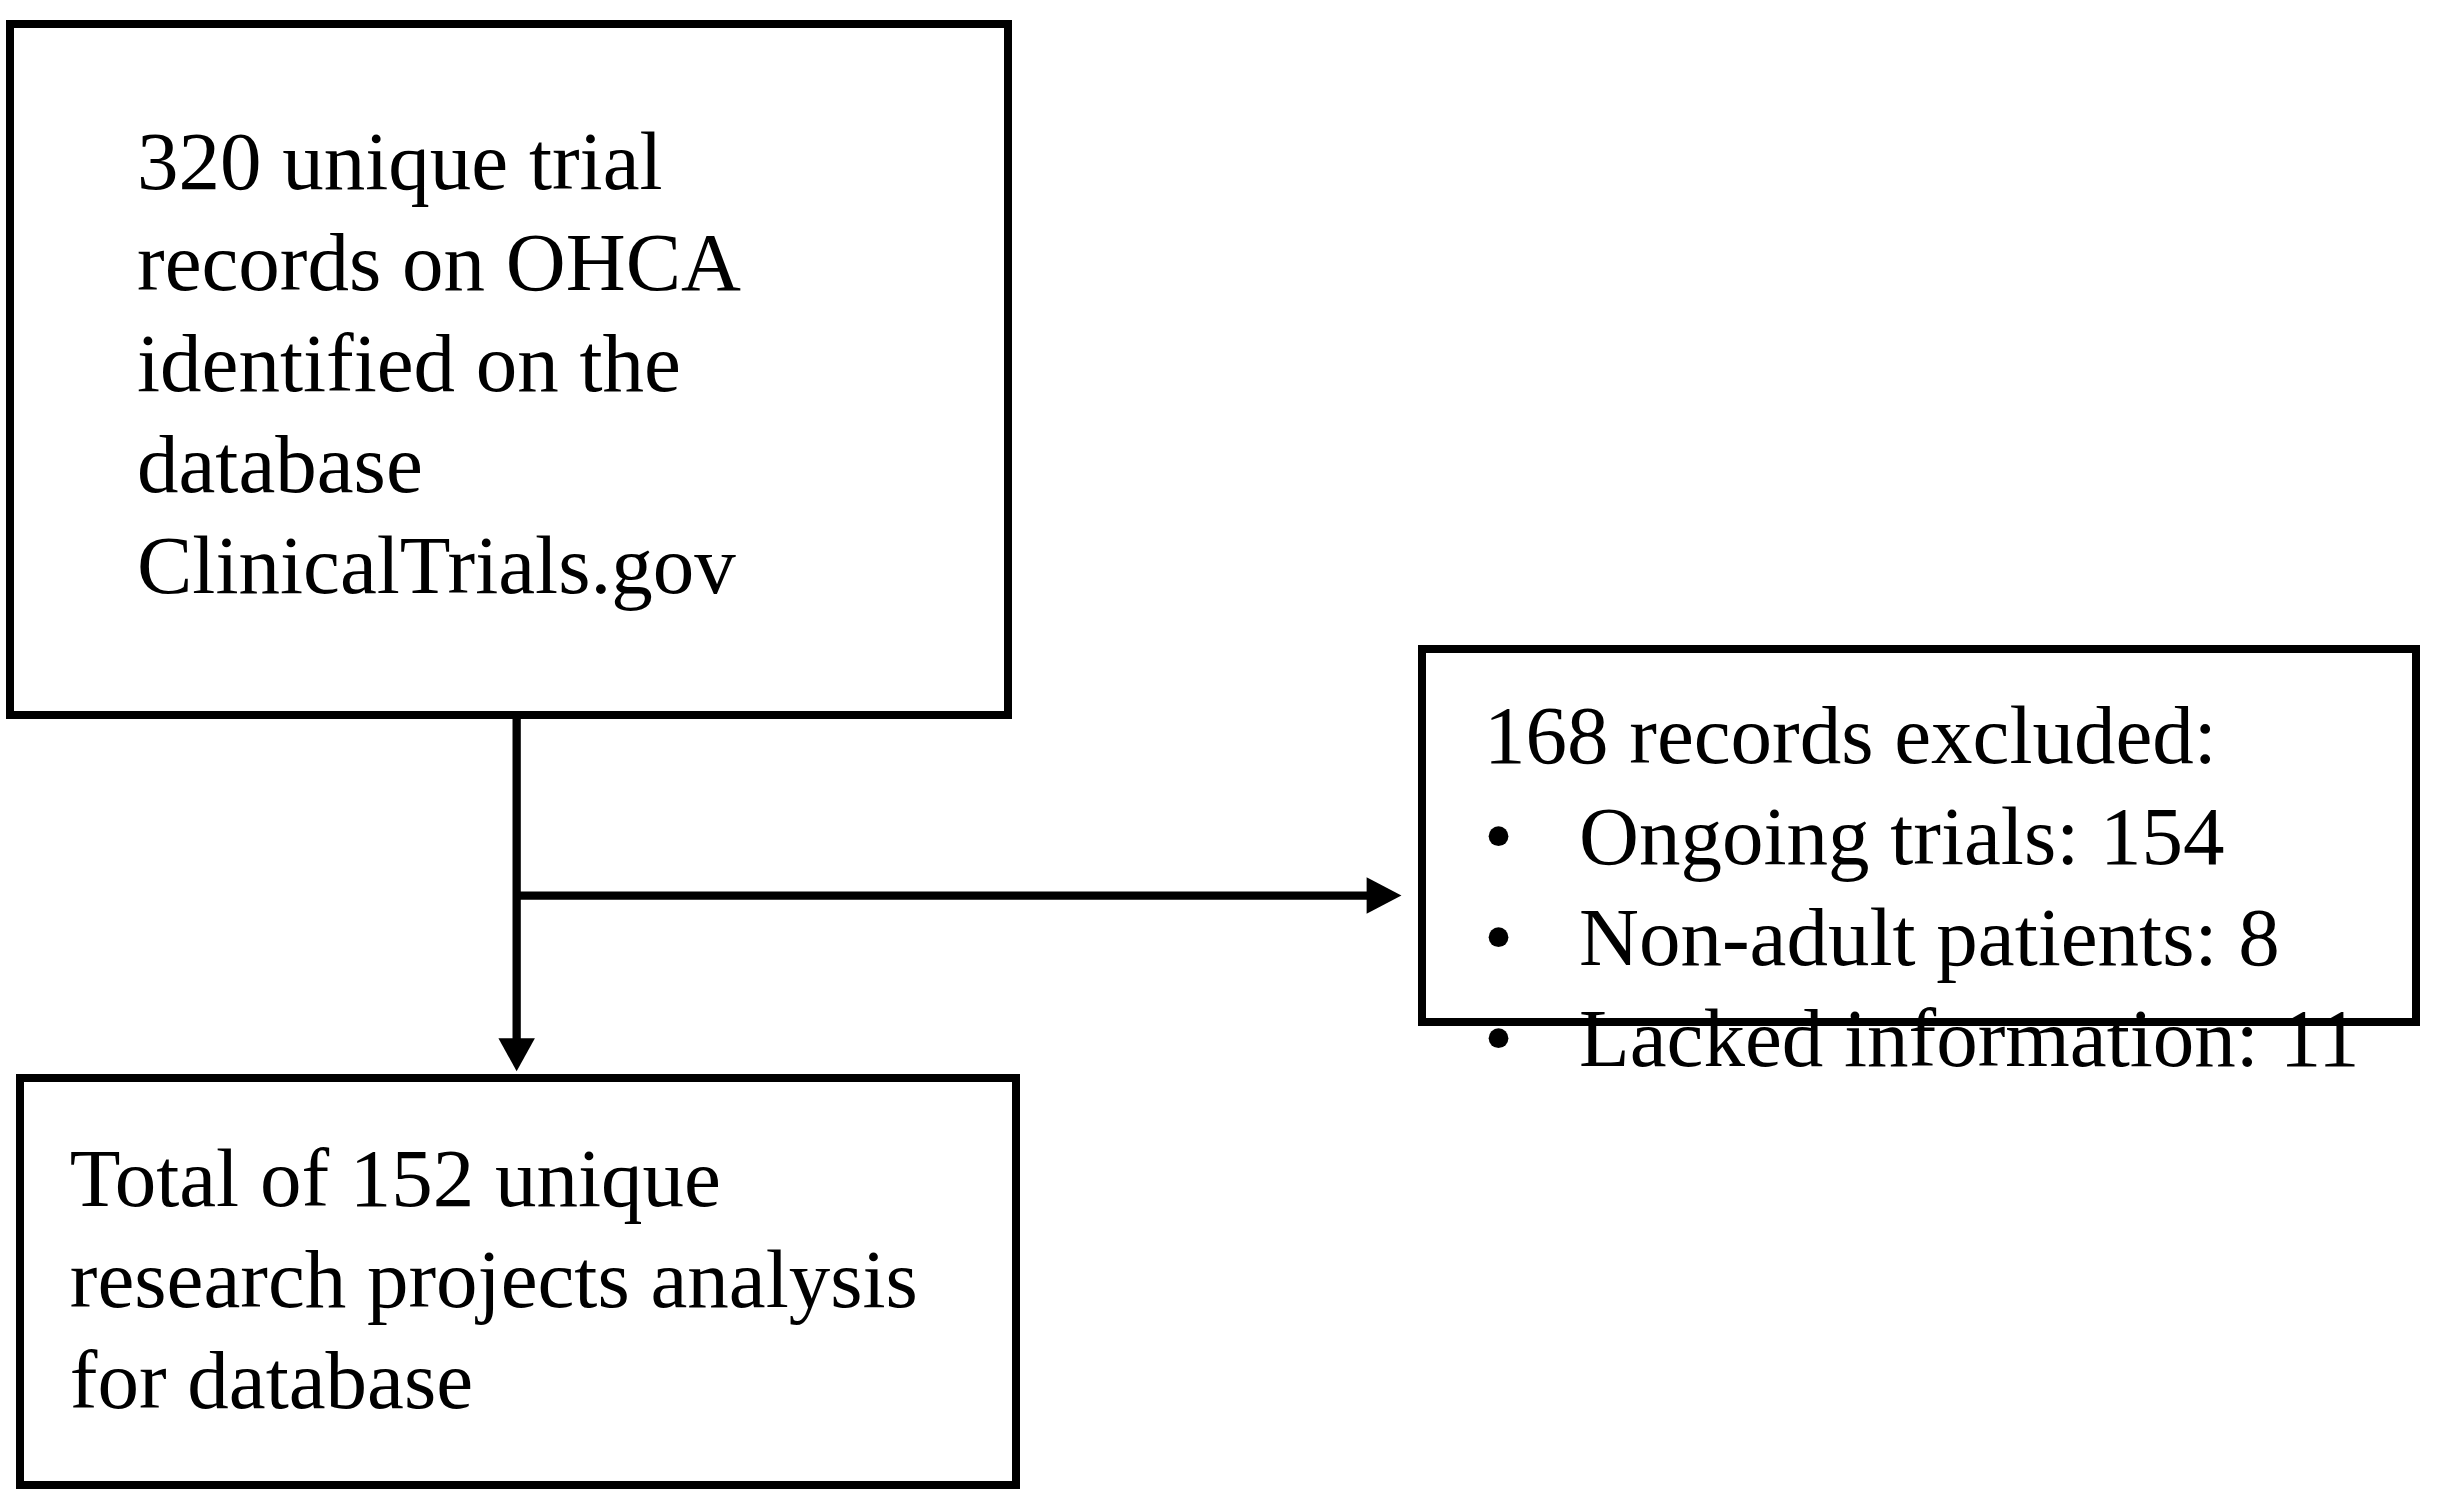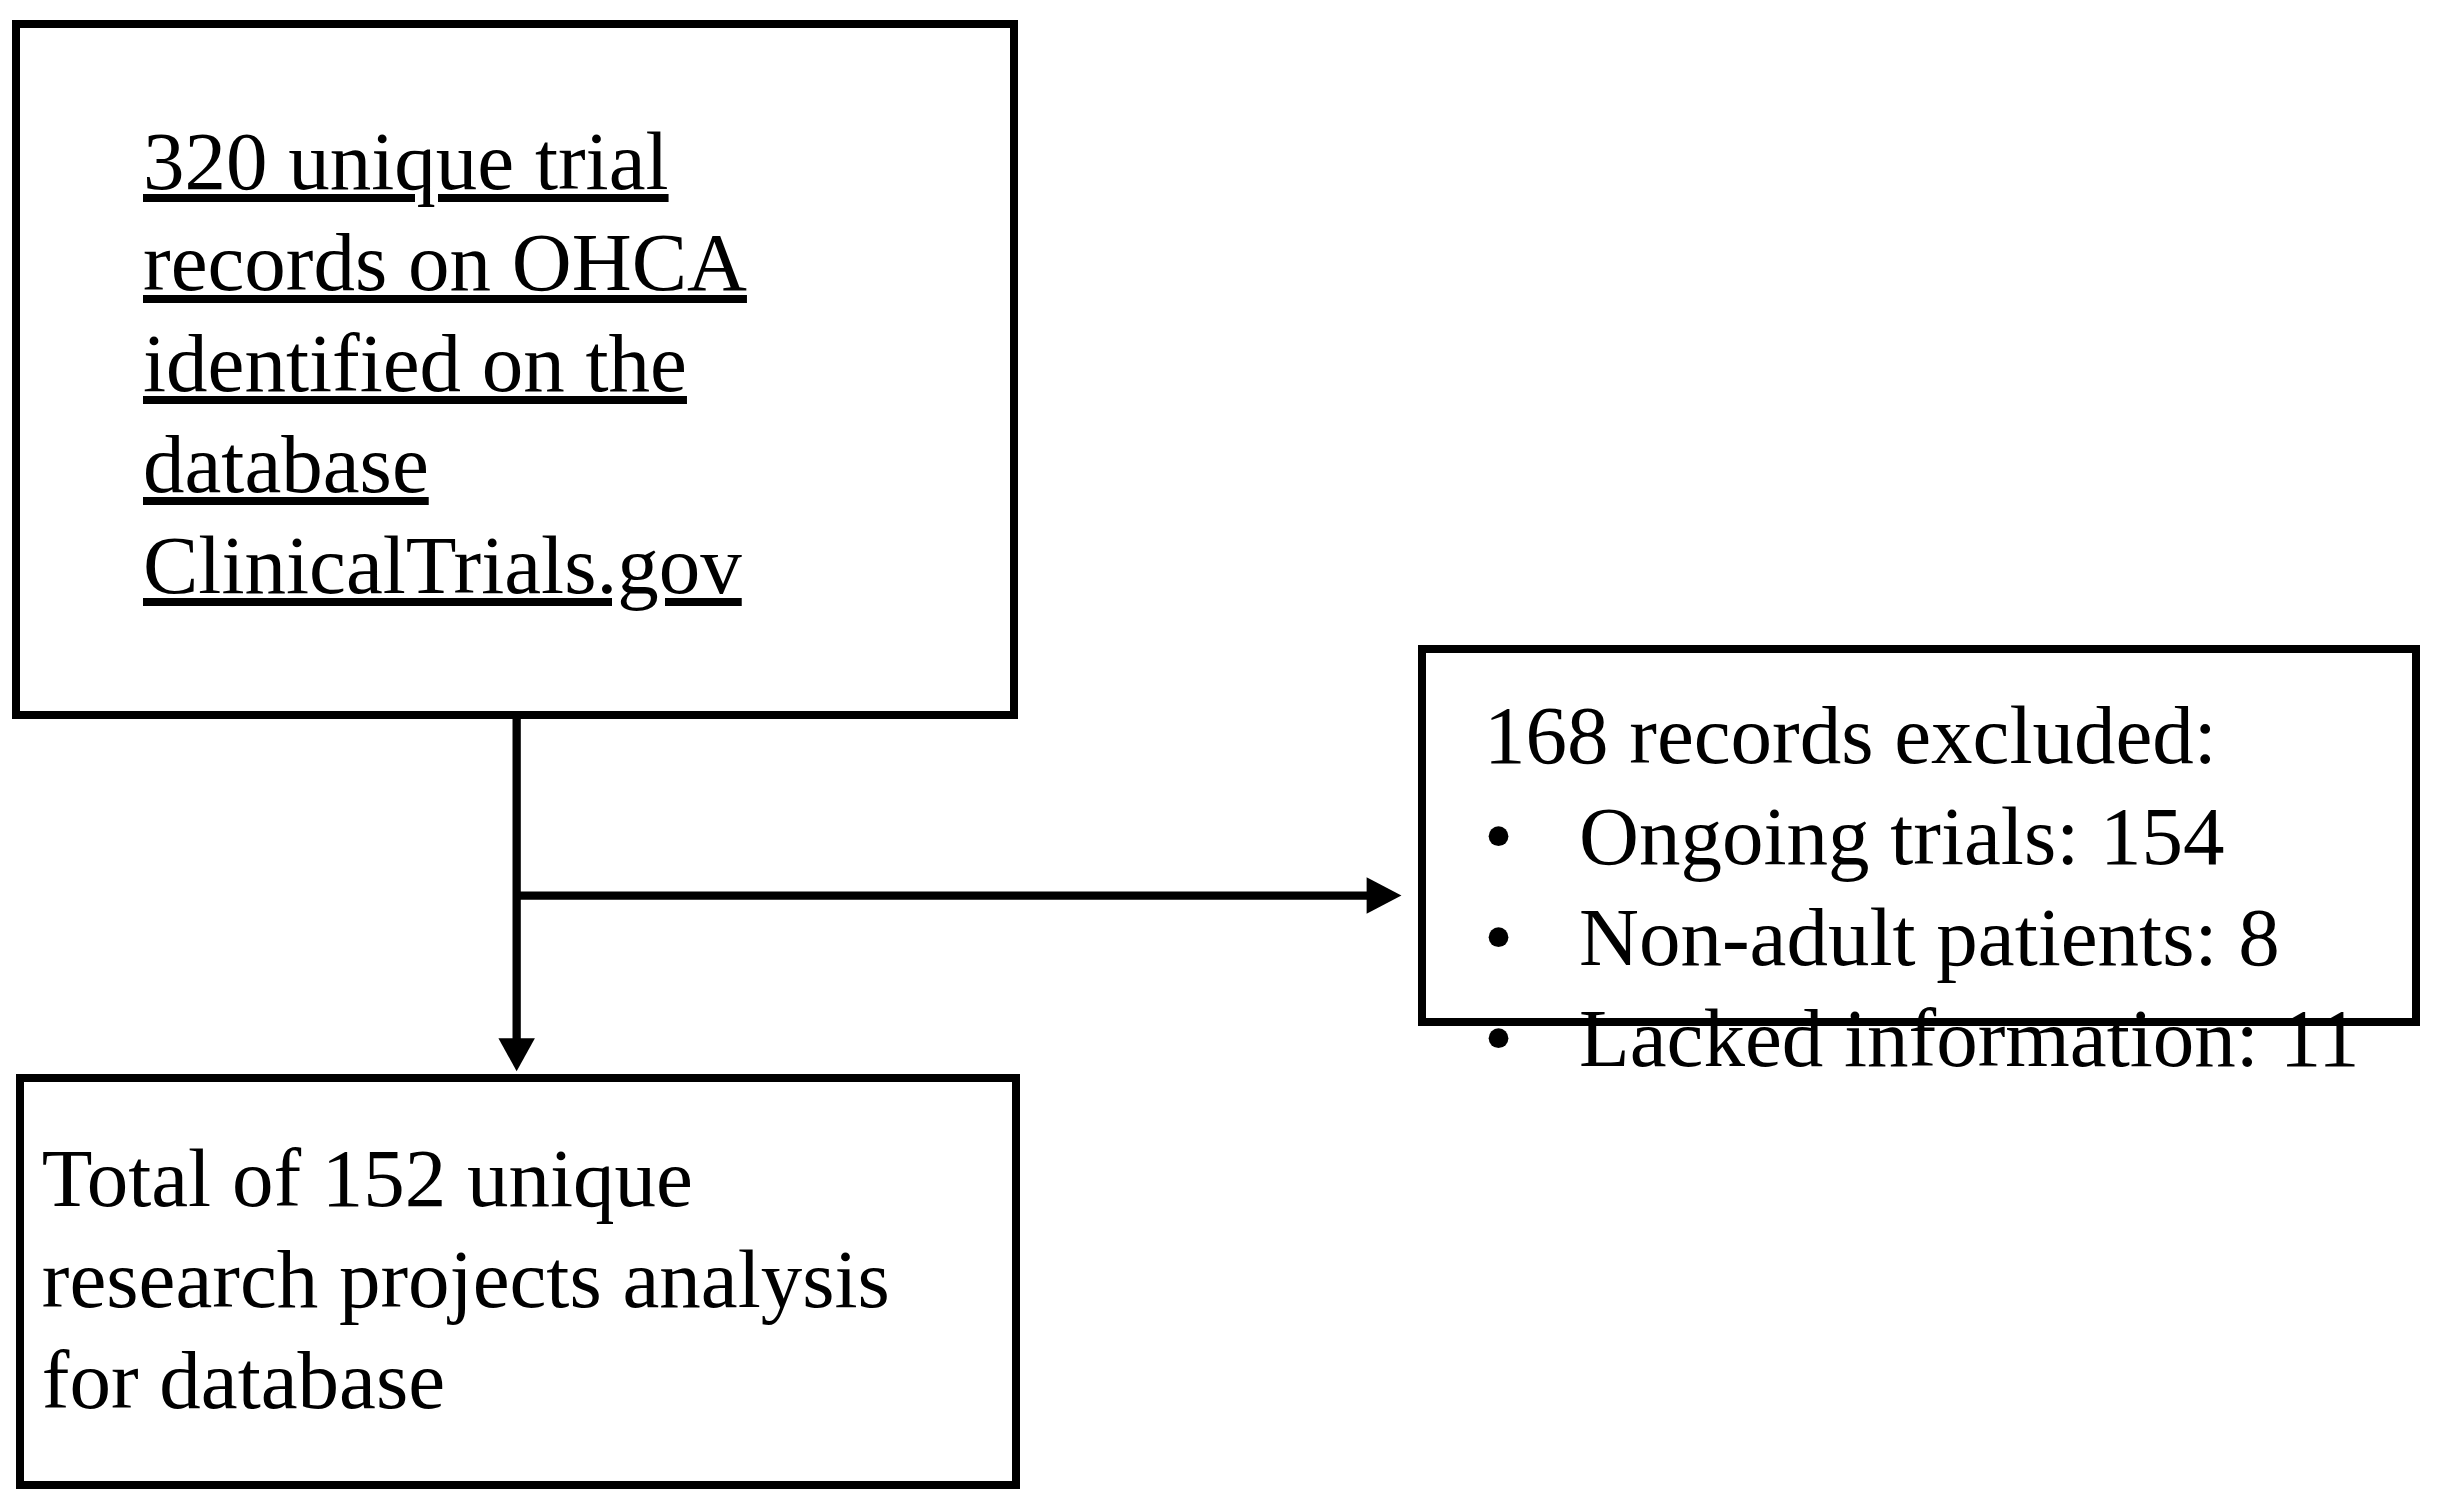--- a/index.html
+++ b/index.html
@@ -21,40 +21,39 @@
     border: 8.3px solid #000000;
     background: #ffffff;
     box-sizing: border-box;
     font-size: 83px;
     line-height: 101px;
   }
   .flowbox .line {
     white-space: nowrap;
   }
   #box-identified {
-    left: 12px;
+    left: 6px;
     top: 20px;
     width: 1006px;
     height: 699px;
     padding: 83px 8px 0 123px;
-    text-decoration: underline;
   }
   #box-excluded {
     left: 1418px;
     top: 645px;
     width: 1002px;
     height: 381px;
     padding: 31.5px 16.6px 0 58px;
   }
   #box-included {
     left: 15.8px;
     top: 1074px;
     width: 1004px;
     height: 415px;
-    padding: 46px 15px 0 18px;
+    padding: 46px 15px 0 46px;
   }
   .excluded-list {
     margin: 0;
     padding: 0;
     list-style: none;
   }
   .excluded-item {
     display: flex;
     align-items: baseline;
     white-space: nowrap;

